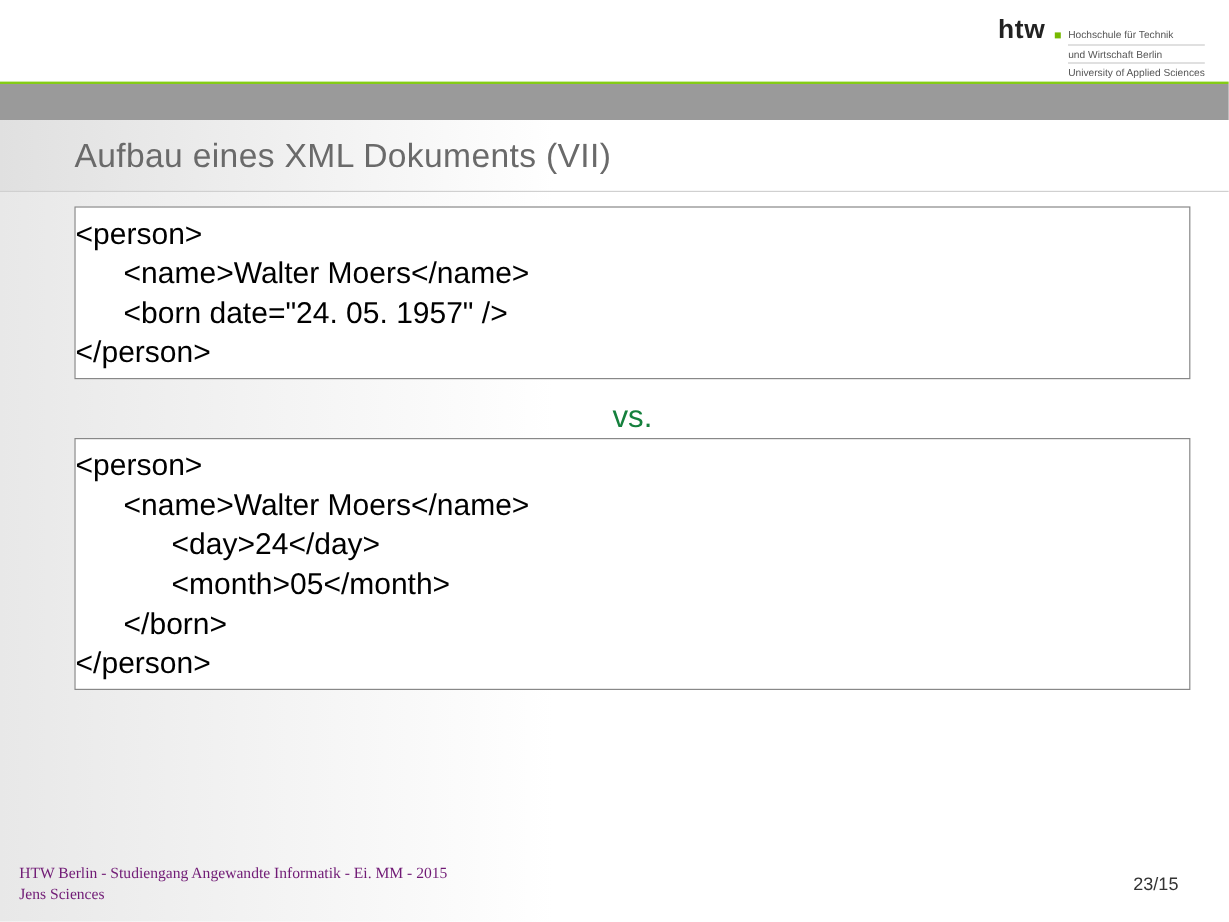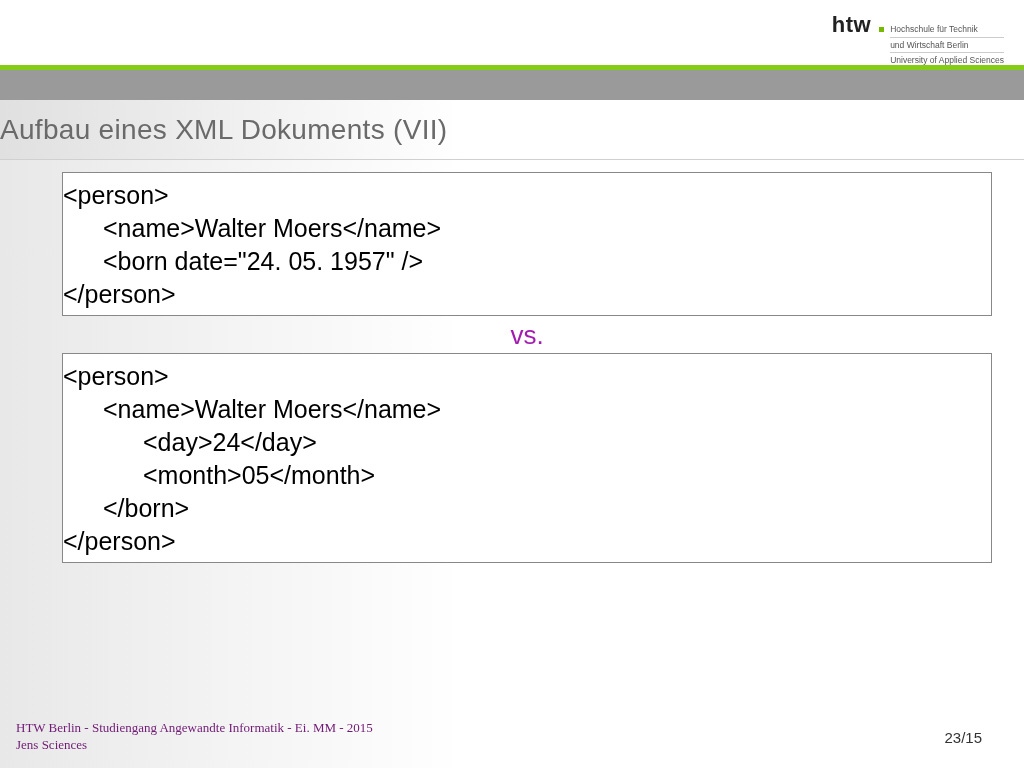--- a/index.html
+++ b/index.html
@@ -1,35 +1,35 @@
 <!DOCTYPE html>
 <html><head>
 <meta charset="utf-8">
 <style>
   * { margin: 0; padding: 0; box-sizing: border-box; }
   html, body { width: 1024px; height: 768px; font-family: Arial, Helvetica, sans-serif; background: #fff; overflow: hidden; }
   body {
     background: linear-gradient(to right, #e8e8e8 0%, #ffffff 45%);
   }
   .slide { position: relative; width: 1024px; height: 768px; }
-  .top-white { position: absolute; left: 0; top: 0; right: 0; height: 70px; background: #fff; border-bottom: 5px solid #84cc16; }
+  .top-white { position: absolute; left: 0; top: 0; right: 0; height: 70px; background: #fff; border-bottom: 2px solid #84cc16; }
   .logo-area { position: absolute; right: 20px; top: 12px; text-align: left; }
   .logo-main { display: flex; align-items: baseline; gap: 6px; }
   .logo-htw { font-weight: 900; font-size: 22px; letter-spacing: 0.5px; color: #222; }
   .logo-dot { display: inline-block; width: 5px; height: 5px; background: #76b900; margin-left: 2px; vertical-align: middle; border-radius: 0; }
   .logo-sub { font-size: 8.5px; color: #555; line-height: 1.25; border-bottom: 1px solid #ccc; padding-bottom: 2px; margin-bottom: 2px;}
   .logo-sub:last-child { border-bottom: none; }
   .gray-band { position: absolute; left: 0; top: 70px; right: 0; height: 30px; background: #9a9a9a; }
-  .title-band { position: absolute; left: 0; top: 100px; right: 0; height: 60px; display: flex; align-items: center; border-bottom: 1px solid #d0d0d0; background: linear-gradient(to right, #e0e0e0 0%, #ffffff 45%); }
+  .title-band { position: absolute; left: 0; top: 100px; right: 0; height: 60px; display: flex; align-items: center; padding-left: 62px; border-bottom: 1px solid #d0d0d0; background: linear-gradient(to right, #e0e0e0 0%, #ffffff 45%); }
   .title-text { font-size: 28px; color: #6a6a6a; font-weight: 400; letter-spacing: 0.3px; }
   .content { position: absolute; left: 62px; right: 32px; top: 172px; }
   .code-box { border: 1px solid #888; background: #fff; padding: 6px 10px 4px 0; font-family: Arial, Helvetica, sans-serif; font-size: 25px; line-height: 1.32; color: #000; }
   .code-box .ind1 { padding-left: 40px; }
   .code-box .ind2 { padding-left: 80px; }
-  .vs { text-align: center; font-size: 26px; margin: 4px 0 2px 0; color: #a21caf; }
+  .vs { text-align: center; font-size: 26px; margin: 16px 0 2px 0; color: #15803d; }
   .footer { position: absolute; left: 16px; bottom: 14px; font-size: 13px; color: #701a75; line-height: 1.35; font-family: Liberation Serif, serif; }
   .page-num { position: absolute; right: 42px; bottom: 22px; font-size: 15px; color: #333; text-align: right; }
 </style>
 </head>
 <body>
 
 <div class="slide">
 
   <div class="top-white">
     <div class="logo-area">

